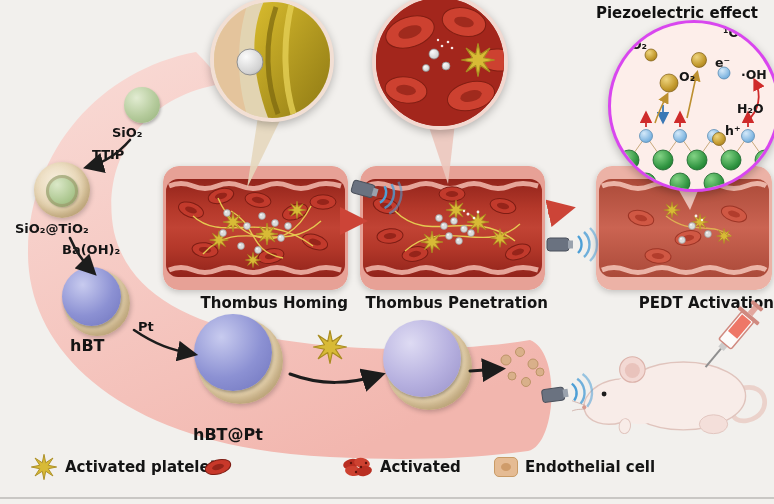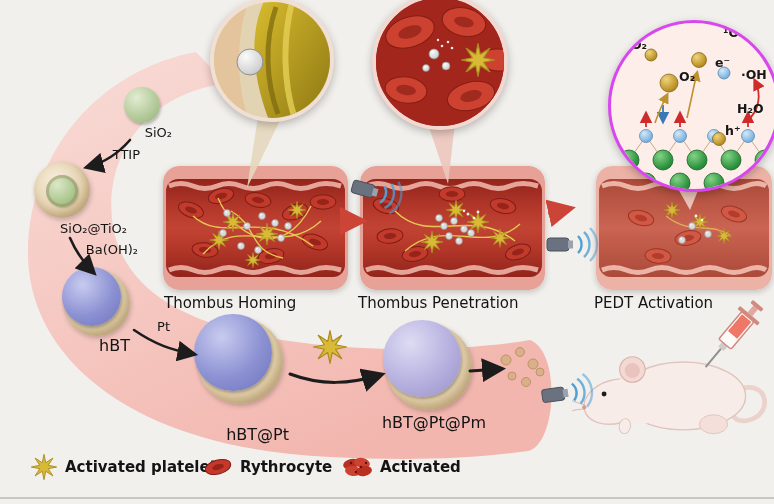--- a/index.html
+++ b/index.html
@@ -1,26 +1,26 @@
 <!DOCTYPE html>
 <html><head>
 <meta charset="utf-8">
 <style>
   * { margin:0; padding:0; box-sizing:border-box; }
   html,body { background:#e8e6e3; }
   body { font-family:"DejaVu Sans","Liberation Sans",sans-serif; }
   #canvas{ position:relative; width:774px; height:504px; background:#f2f0ed; overflow:hidden; }
   .abs{ position:absolute; }
   svg{ display:block; }
-  .lbl{ position:absolute; font-weight:normal; color:#141414; text-align:right; line-height:1.15; }
+  .lbl{ position:absolute; font-weight:bold; color:#141414; text-align:left; line-height:1.15; }
   .lbl-13{ font-size:13px; }
   .lbl-14{ font-size:16px; }
   .scene{ position:absolute; border-radius:16px; overflow:hidden; box-shadow:0 2px 6px rgba(0,0,0,.20); }
   .scene svg{ width:100%; height:100%; }
-  .scene-label{ position:absolute; font-weight:normal; font-size:15px; color:#141414; text-align:left; }
+  .scene-label{ position:absolute; font-weight:bold; font-size:15px; color:#141414; text-align:right; }
   .inset{ position:absolute; border-radius:50%; overflow:hidden; box-shadow:0 3px 8px rgba(0,0,0,.25); }
   .piezo-title{ position:absolute; left:584px; top:4px; width:186px; text-align:center; font-weight:bold; font-size:15px; color:#111; }
   .piezo-lbl{ position:absolute; font-weight:bold; font-size:12.5px; color:#161616; white-space:nowrap; }
   .sphere{ position:absolute; border-radius:50%; }
   .sio2{ background:radial-gradient(circle at 35% 30%, #e2ecd2, #b5cb9c 55%, #94b07a); box-shadow:1px 2px 3px rgba(0,0,0,.25); }
   .shell{ position:absolute; border-radius:50%;
           background:radial-gradient(circle at 40% 35%, #f8efdf, #e4d1ad 60%, #c8b188);
           box-shadow:inset -4px -5px 9px rgba(140,110,60,.38), 1px 2px 5px rgba(0,0,0,.22); }
   .core{ position:absolute; border-radius:50%; width:90%; height:90%; left:-3%; top:-5%;
          background:radial-gradient(circle at 35% 30%, #c8cbef, #8c91d3 55%, #6f74bd);
@@ -263,20 +263,21 @@
       <circle cx="50" cy="70" r="3.5" fill="url(#gradWhiteSphere)" stroke="#888" stroke-width="0.7"></circle>
       <g fill="#ffffff" opacity="0.9">
         <circle cx="66" cy="48" r="1.3"></circle>
           <circle cx="72" cy="44" r="1.3"></circle>
         <circle cx="62" cy="42" r="1.2"></circle>
           <circle cx="76" cy="50" r="1.3"></circle>
       </g>
     </svg>
   </div>
 
+  <div class="piezo-title">Piezoelectric effect</div>
   <div class="inset" style="left:608px;top:20px;width:172px;height:172px;border:3px solid #d946ef;background:#fdeeea">
     <svg viewBox="0 0 166 166" width="166" height="166">
       <defs>
         <marker id="mR" markerWidth="7" markerHeight="7" refX="5" refY="3.5" orient="auto">
             <path d="M0 0 L7 3.5 L0 7 Z" fill="#cf2b2b"></path>
           </marker>
         <marker id="mT" markerWidth="7" markerHeight="7" refX="5" refY="3.5" orient="auto">
             <path d="M0 0 L7 3.5 L0 7 Z" fill="#bd9030"></path>
           </marker>
         <marker id="mB" markerWidth="7" markerHeight="7" refX="5" refY="3.5" orient="auto">
@@ -353,21 +354,20 @@
   <div class="lbl lbl-13" style="left:138px;top:320px;width:32px">Pt</div>
 
   <div class="shell" style="left:197px;top:318px;width:86px;height:86px">
     <div class="core"></div>
   </div>
   <div class="lbl lbl-14" style="left:193px;top:426px;width:96px">hBT@Pt</div>
 
   <div class="shell" style="left:386px;top:324px;width:86px;height:86px">
     <div class="core core-light"></div>
   </div>
-  <div class="lbl lbl-14" style="left:374px;top:414px;width:112px">hBT@Pt@Pm</div>
 
   <svg class="abs" style="left:572px;top:326px" width="200" height="121" viewBox="0 0 212 128">
     <path d="M180 66 C208 58 214 94 186 100 C176 102 170 97 171 92" stroke="#ebd2cb" stroke-width="5" fill="none" stroke-linecap="round"></path>
     <ellipse cx="118" cy="74" rx="66" ry="36" fill="#f8ece8" stroke="#e0c4bd" stroke-width="1.5"></ellipse>
     <g transform="rotate(-16 46 80)">
         <ellipse cx="46" cy="80" rx="34" ry="23" fill="#f8ece8" stroke="#e0c4bd" stroke-width="1.5"></ellipse>
       </g>
     <ellipse cx="72" cy="76" rx="30" ry="28" fill="#f8ece8"></ellipse>
     <circle cx="64" cy="46" r="13.5" fill="#f3d9d4" stroke="#dcb3ab" stroke-width="1.2"></circle>
     <circle cx="64" cy="47" r="8" fill="#e9c3bc"></circle>
@@ -435,21 +435,20 @@
       </svg>
     <span>Activated platelet</span>
   </div>
   <div class="legend-item" style="left:203px;top:452px">
     <svg width="30" height="22">
       <g transform="translate(15,11) rotate(-15)">
           <ellipse rx="13" ry="7" fill="#c8382a" stroke="#7d1d14"></ellipse>
           <ellipse rx="6" ry="2.8" fill="#96241a"></ellipse>
         </g>
     </svg>
-    <span>Rythrocyte</span>
   </div>
   <div class="legend-item" style="left:341px;top:452px">
     <svg width="32" height="26">
       <g transform="rotate(-15 10 10)">
           <ellipse cx="10" cy="10" rx="8" ry="5" fill="#b92f22"></ellipse>
         </g>
       <g transform="rotate(12 21 9)">
           <ellipse cx="21" cy="9" rx="8" ry="5" fill="#cd4130"></ellipse>
         </g>
       <g transform="rotate(8 12 17)">
@@ -458,15 +457,21 @@
       <g transform="rotate(-10 23 17)">
           <ellipse cx="23" cy="17" rx="8" ry="5" fill="#b92f22"></ellipse>
         </g>
       <circle cx="10" cy="9" r="1.2" fill="#5f120b"></circle>
         <circle cx="20" cy="13" r="1.2" fill="#5f120b"></circle>
       <circle cx="15" cy="18" r="1.2" fill="#5f120b"></circle>
         <circle cx="25" cy="9" r="1.2" fill="#5f120b"></circle>
     </svg>
     <span>Activated</span>
   </div>
+  <div class="legend-item" style="left:494px;top:452px">
+    <div class="endo-icon">
+        <div class="endo-dot"></div>
+      </div>
+    <span>Endothelial cell</span>
+  </div>
 
   <div class="bottom-line"></div>
 </div>
 
 </body></html>

